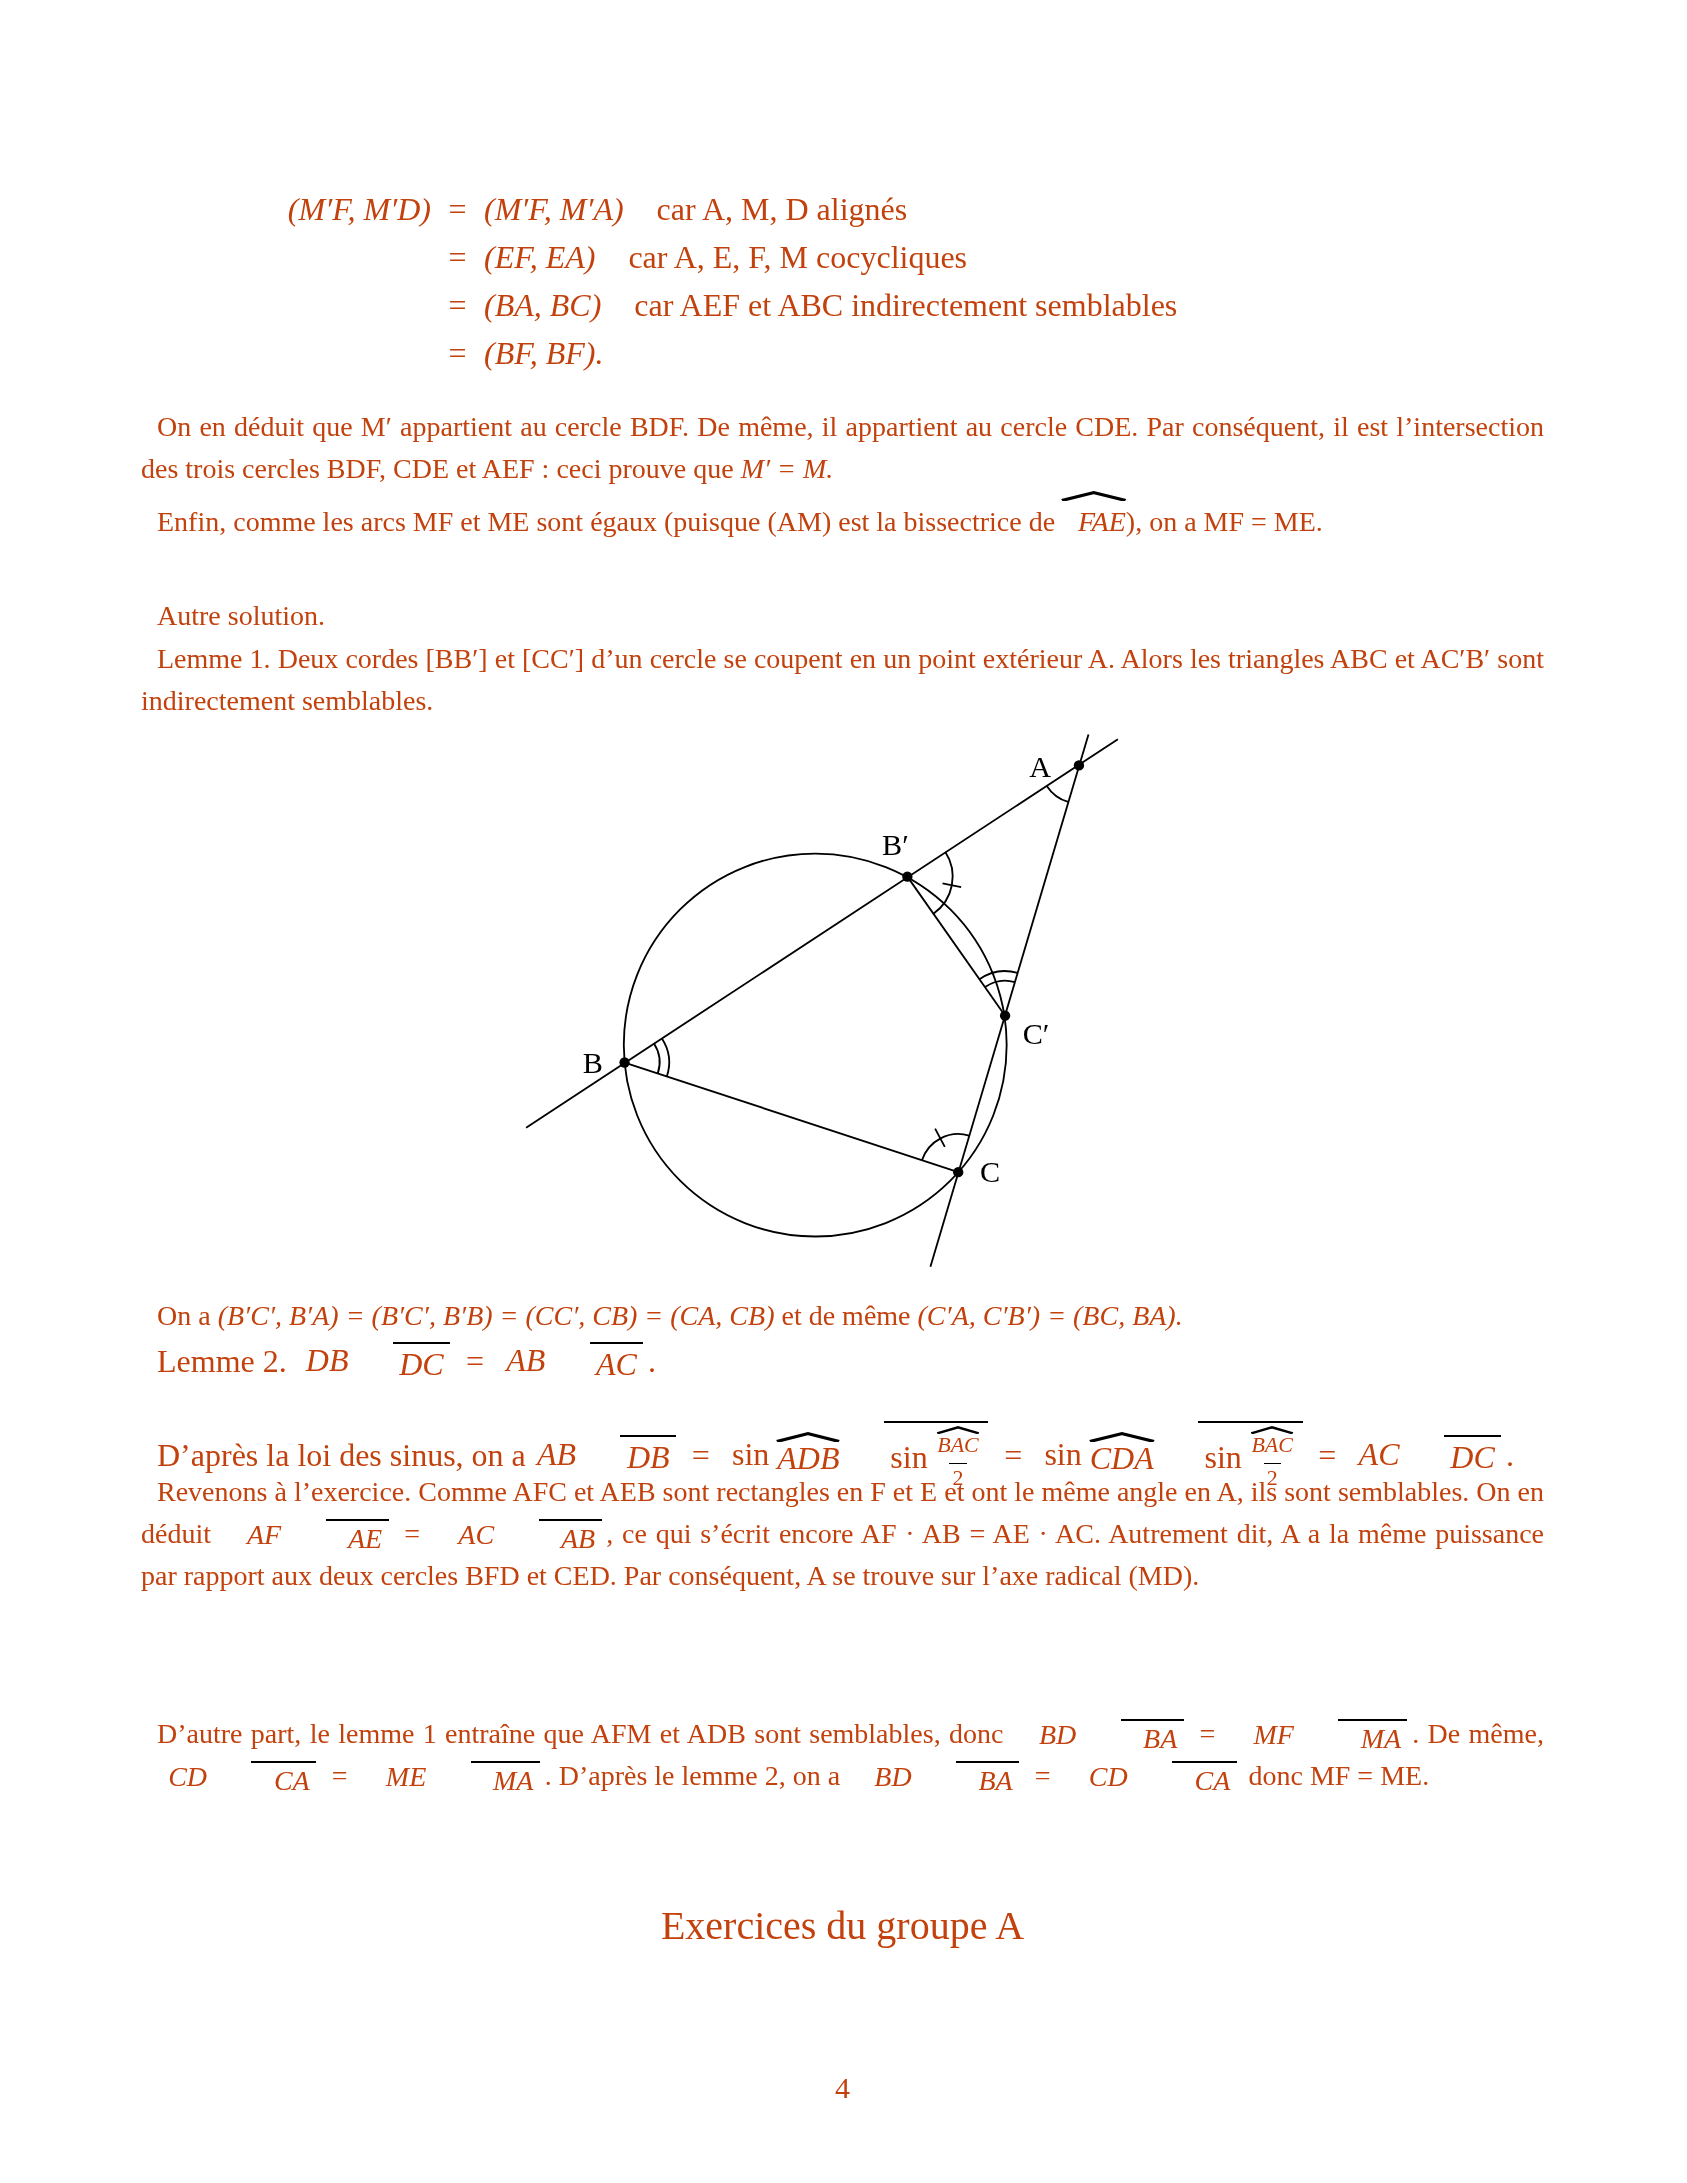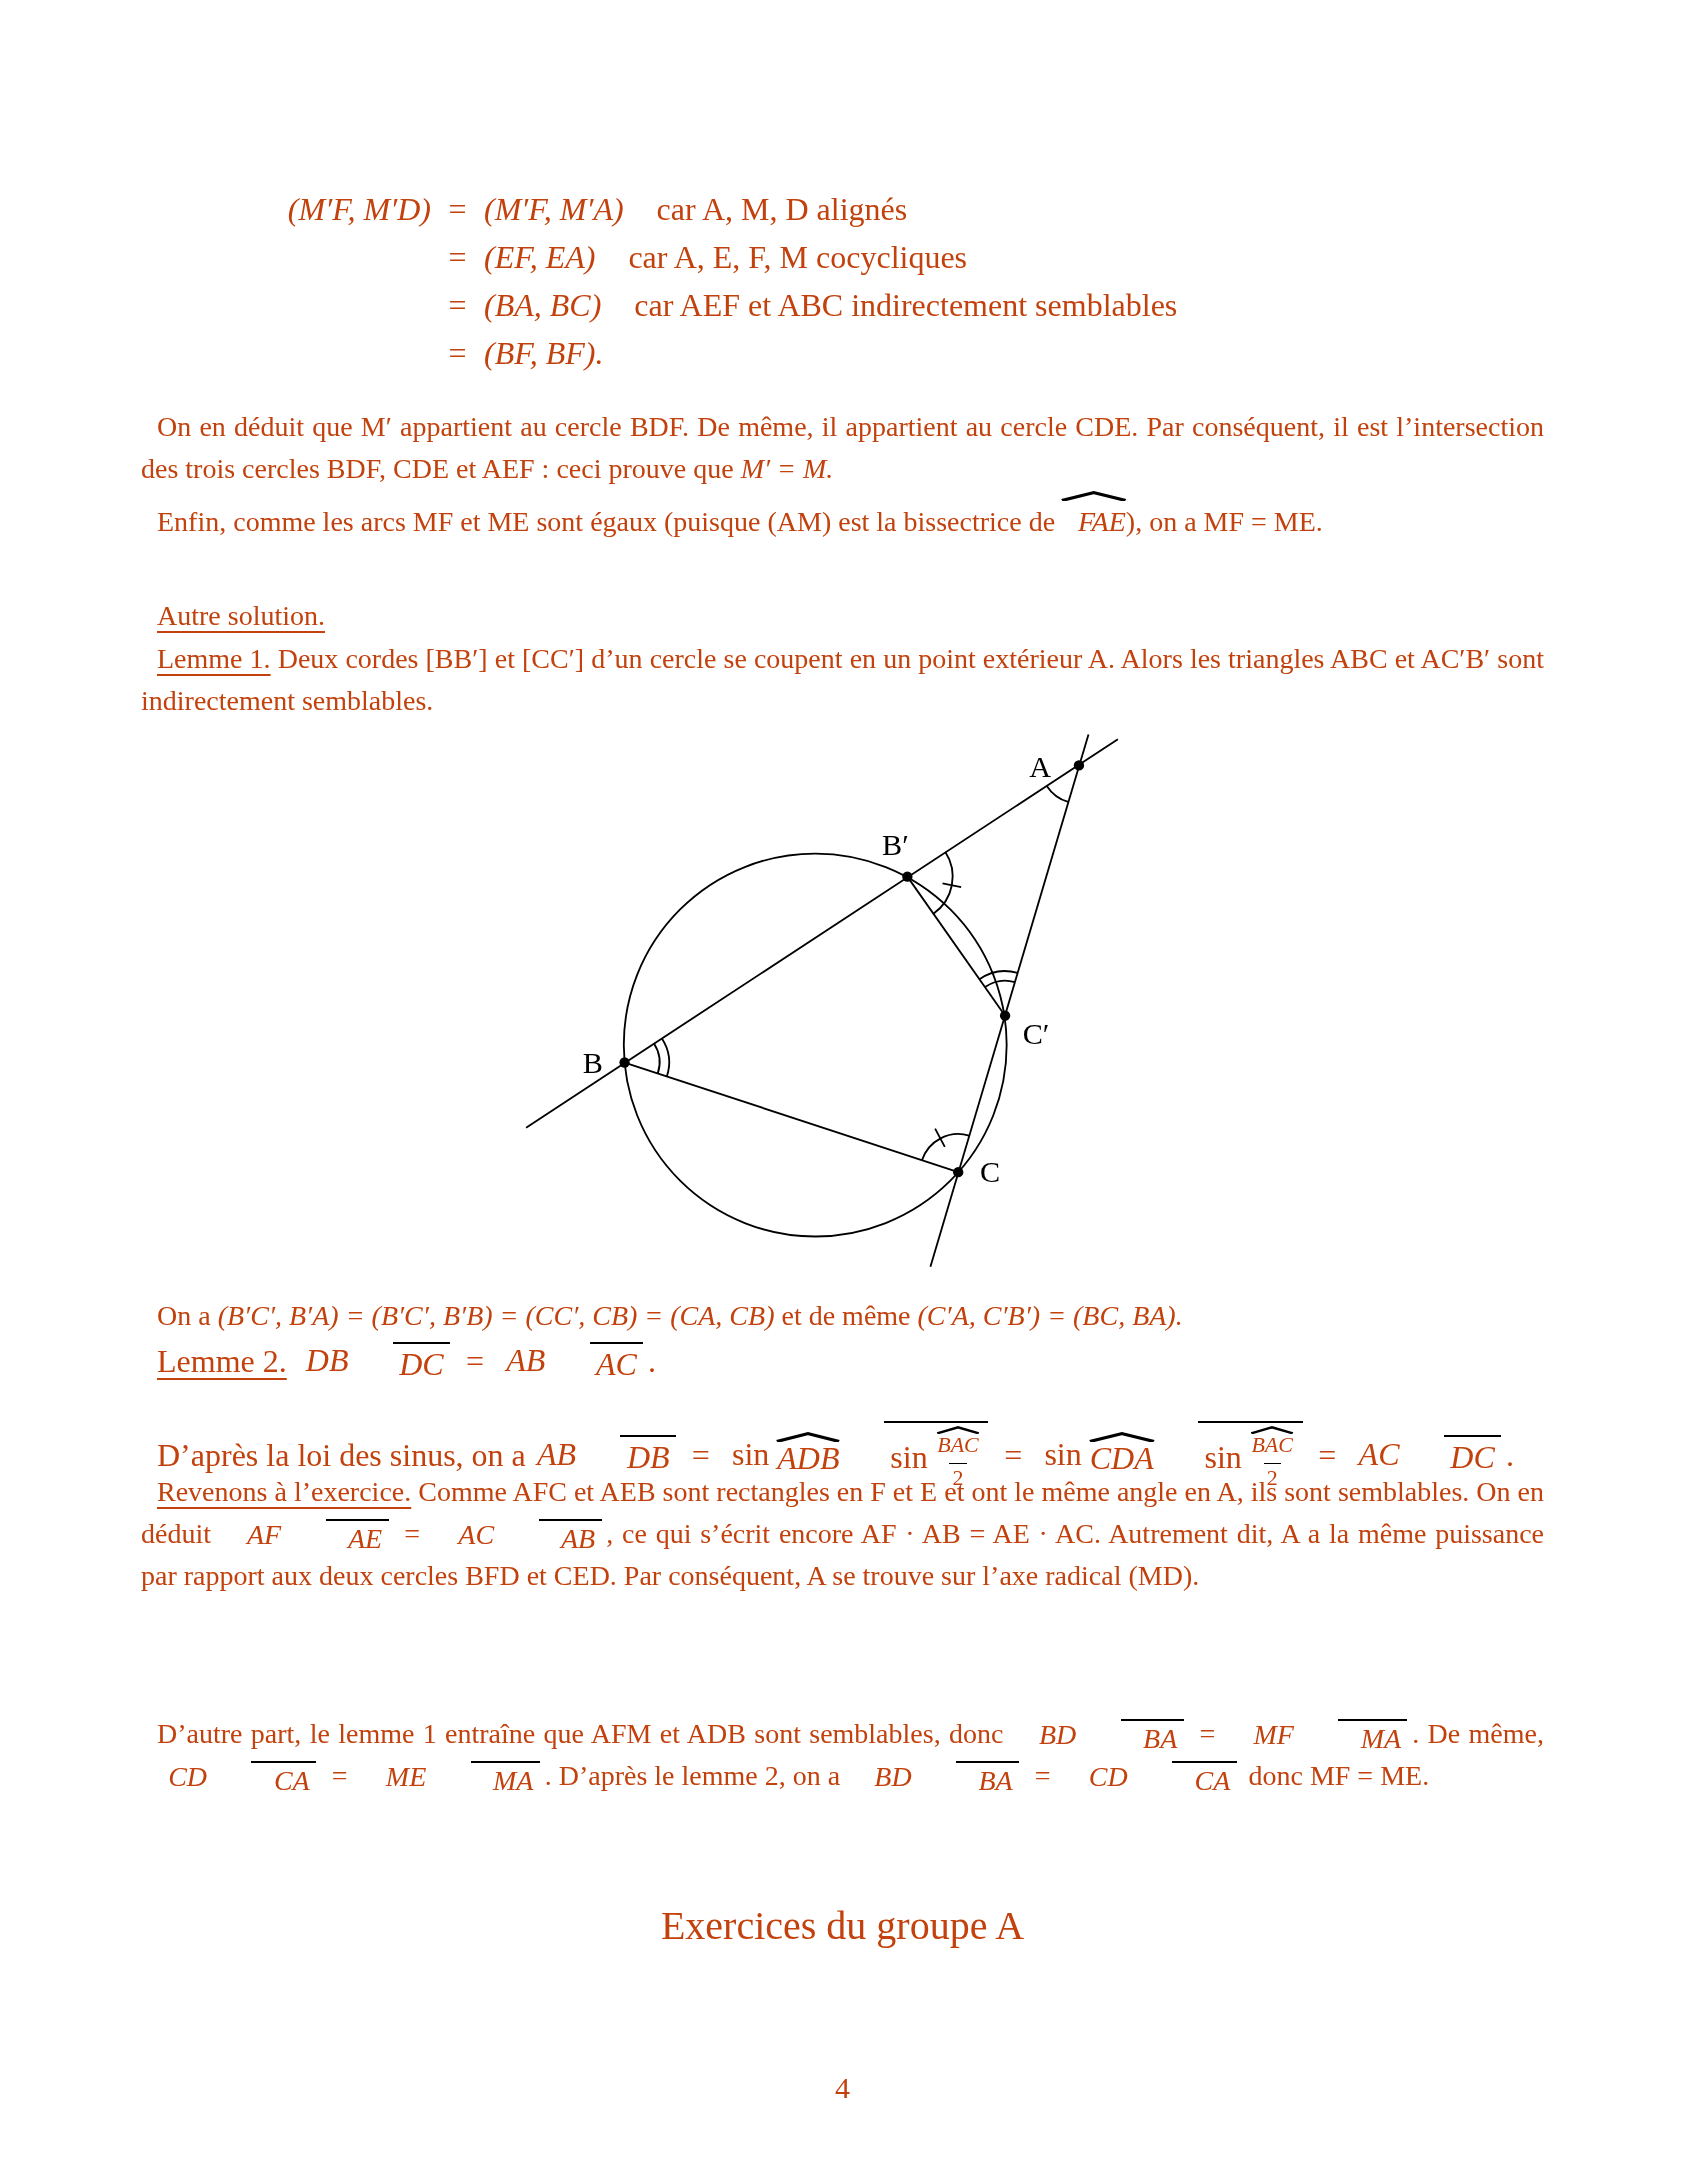--- a/index.html
+++ b/index.html
@@ -9,21 +9,21 @@
     background:#ffffff;color:#c2410c;
     font-family:"Liberation Serif","DejaVu Serif",serif;
     overflow:hidden;
   }
   .abs{position:absolute;}
   .tb{left:141px;width:1403px;}
   .p{font-size:28px;line-height:42px;text-align:justify;}
   .indent{text-indent:16px;}
   .mi{font-style:italic;}
   .rm{font-style:normal;}
-  .ul{text-decoration:underline;text-decoration-thickness:2px;text-underline-offset:5.6px;}
+  .ul{text-decoration-thickness:2px;text-underline-offset:5.6px;}
 
   
   .eqrow{display:grid;grid-template-columns:290px 53px 1fr;align-items:baseline;height:48px;font-size:32px;}
   .eqrow .lhs{text-align:right;font-style:italic;}
   .eqrow .rel{text-align:center;}
   .eqrow .rhs{font-style:italic;}
   .eqrow .note{font-style:normal;margin-left:33px;}
 
   
   .frac{display:inline-flex;flex-direction:row;align-items:center;vertical-align:middle;font-style:italic;margin:0 4.8px;gap:38px;}

